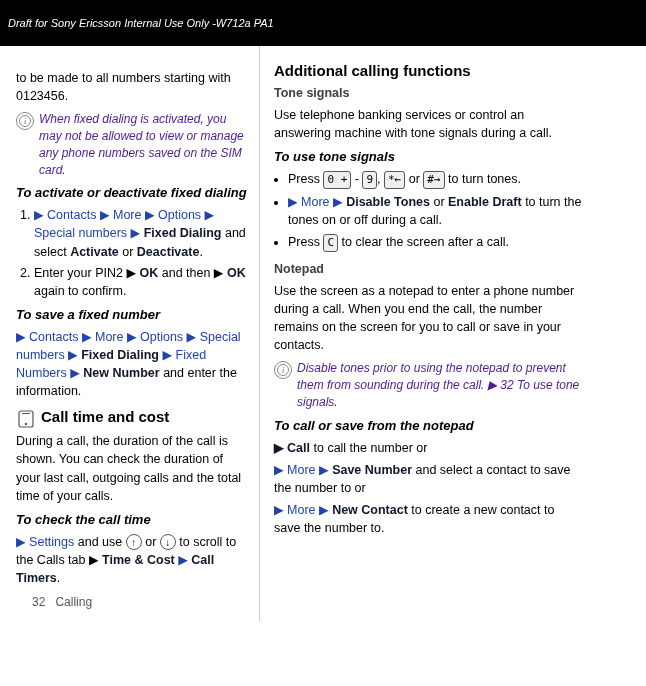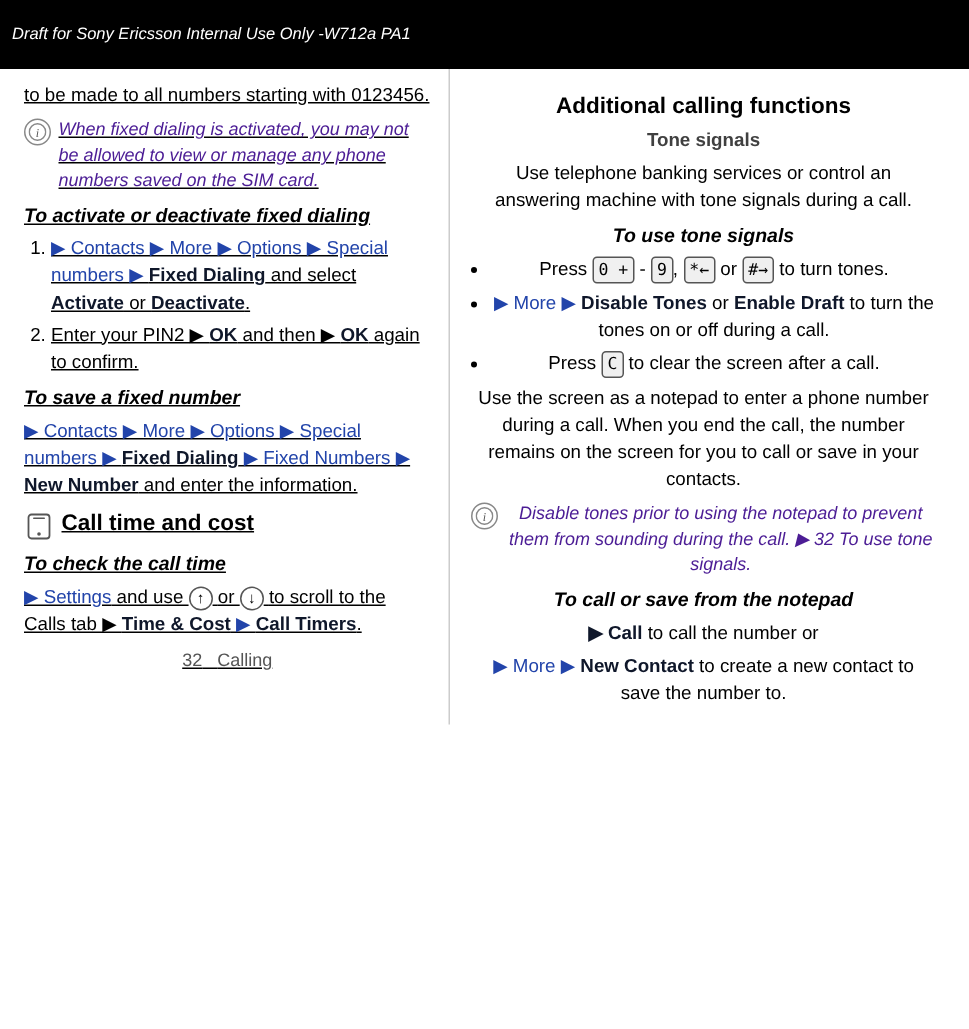--- a/index.html
+++ b/index.html
@@ -16,29 +16,27 @@
       color: #fff;
       font-size: 11px;
       padding: 17px 8px;
       font-style: italic;
     }
     .content {
       display: flex;
       padding: 0;
     }
     .left-col {
-      width: 300px;
-      padding: 8px 12px 8px 16px;
+      width: 260px;
+      padding: 23px 12px 8px 16px;
       border-right: 1px solid #ccc;
-      text-decoration: underline;
     }
     .right-col {
       width: 336px;
       padding: 8px 12px 8px 14px;
-      text-align: center;
     }
     .section-heading {
       font-size: 15px;
       font-weight: bold;
       margin-bottom: 5px;
       margin-top: 8px;
     }
     .sub-heading {
       font-style: italic;
       font-weight: bold;
@@ -131,21 +129,21 @@
     }
     .normal-menu {
       color: #2244aa;
     }
     .black-bold {
       font-weight: bold;
       color: #404040;
     }
     .bottom-bar {
       display: flex;
-      justify-content: center;
+      justify-content: flex-start;
       padding: 4px 16px;
       font-size: 12px;
       color: #555;
     }
   </style>
 </head>
 <body>
 
 <div class="header">
   <span>Draft for Sony Ericsson Internal Use Only -W712a PA1</span>
@@ -189,20 +187,21 @@
           <rect x="2" y="1" width="14" height="16" rx="2" stroke="#555" stroke-width="1.2" fill="none"></rect>
           <circle cx="9" cy="14" r="1.2" fill="#555"></circle>
           <rect x="5" y="3" width="8" height="1" rx="0.5" fill="#555"></rect>
         </svg>
       </div>
       <div>
         <h2 class="section-heading">Call time and cost</h2>
       </div>
     </div>
 
+    <p>During a call, the duration of the call is shown. You can check the duration of your last call, outgoing calls and the total time of your calls.</p>
 
     <p class="sub-heading">To check the call time</p>
     <p>
       <span class="normal-menu">▶ Settings</span><span> and use </span>
       <span style="display:inline-block;width:16px;height:16px;border:1px solid #555;border-radius:50%;text-align:center;line-height:16px;font-size:10px;vertical-align:middle;">↑</span>
       <span> or </span>
       <span style="display:inline-block;width:16px;height:16px;border:1px solid #555;border-radius:50%;text-align:center;line-height:16px;font-size:10px;vertical-align:middle;">↓</span>
       <span> to scroll to the Calls tab ▶ </span><span class="bold-menu">Time &amp; Cost</span><span class="normal-menu"> ▶ </span><span class="bold-menu">Call Timers</span><span>.</span>
     </p>
 
@@ -228,35 +227,39 @@
         <span>Press </span><span class="key-btn">0 +</span><span> - </span><span class="key-btn">9</span><span>, </span><span class="key-btn">*←</span><span> or </span><span class="key-btn">#→</span><span> to turn tones.</span>
       </li>
       <li>
         <span class="normal-menu">▶ More ▶ </span><span class="bold-menu">Disable Tones</span><span> or </span><span class="bold-menu">Enable Draft</span><span> to turn the tones on or off during a call.</span>
       </li>
       <li>
         <span>Press </span><span class="key-btn">C</span><span> to clear the screen after a call.</span>
       </li>
     </ul>
 
+    <p class="black-bold" style="margin-top:8px;">Notepad</p>
     <p>Use the screen as a notepad to enter a phone number during a call. When you end the call, the number remains on the screen for you to call or save in your contacts.</p>
 
     <div class="note-box">
       <div class="note-icon">
         <svg viewBox="0 0 12 12" fill="none" xmlns="http://www.w3.org/2000/svg">
           <circle cx="6" cy="6" r="5.5" stroke="#888" stroke-width="1"></circle>
           <text x="6" y="9" text-anchor="middle" font-size="8" fill="#555" font-family="serif" font-style="italic">i</text>
         </svg>
       </div>
       <span class="note-text"><span>Disable tones prior to using the notepad to prevent them from sounding during the call. ▶ 32 To use tone signals.</span></span>
     </div>
 
     <p class="sub-heading">To call or save from the notepad</p>
 
     <p>
       <span class="bold-menu">▶ Call</span><span> to call the number or</span>
     </p>
     <p>
+      <span class="normal-menu">▶ More ▶ </span><span class="bold-menu">Save Number</span><span> and select a contact to save the number to or</span>
+    </p>
+    <p>
       <span class="normal-menu">▶ More ▶ </span><span class="bold-menu">New Contact</span><span> to create a new contact to save the number to.</span>
     </p>
 
   </div>
 </div>
 
 </body></html>

